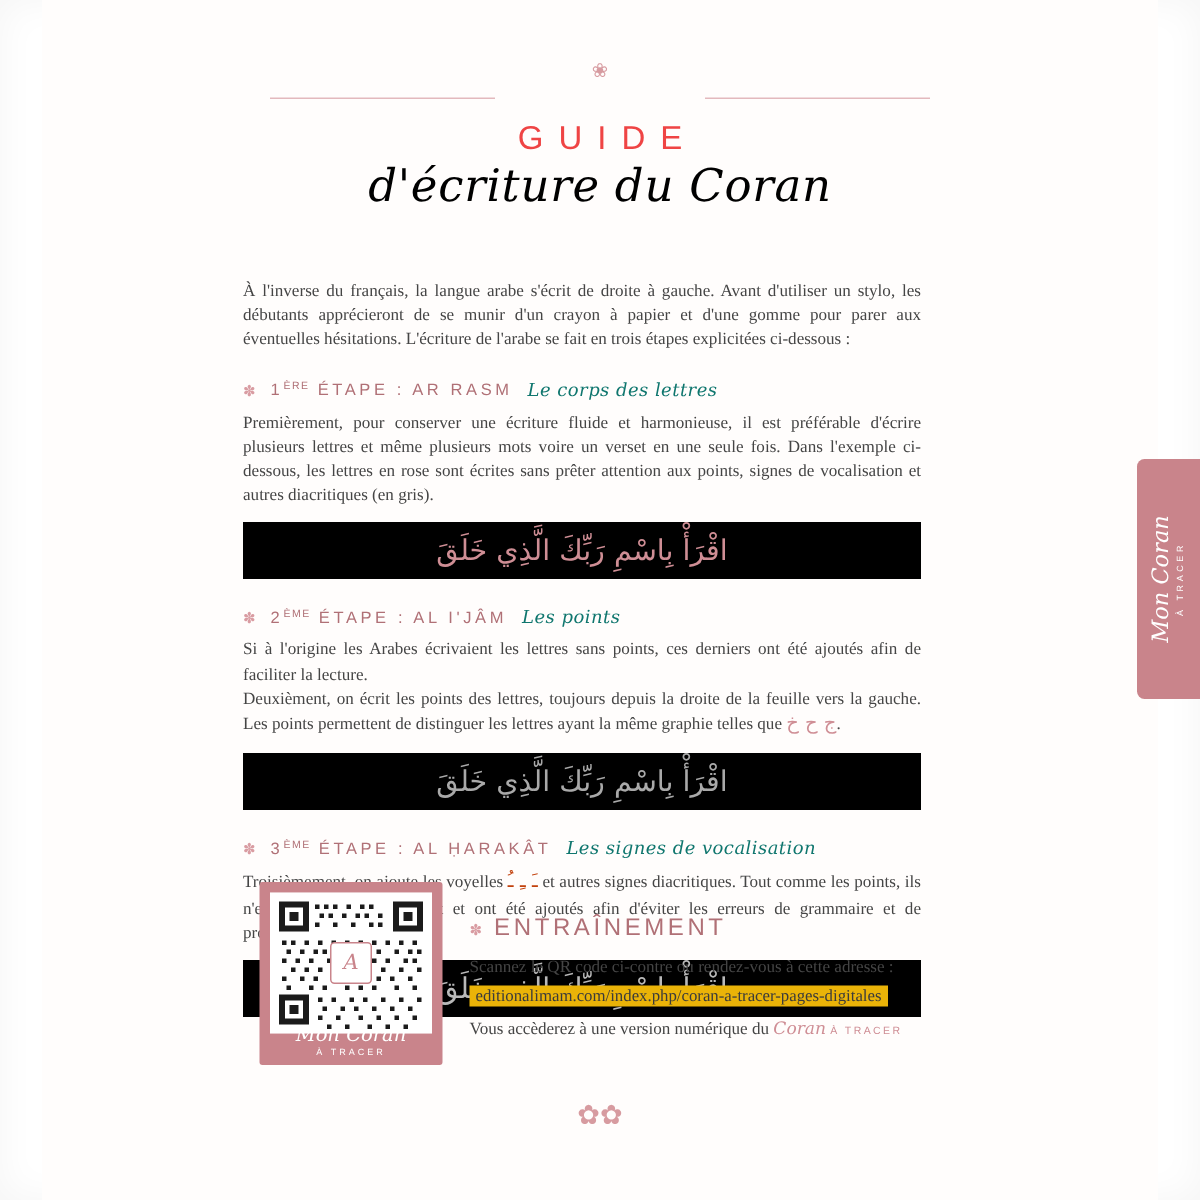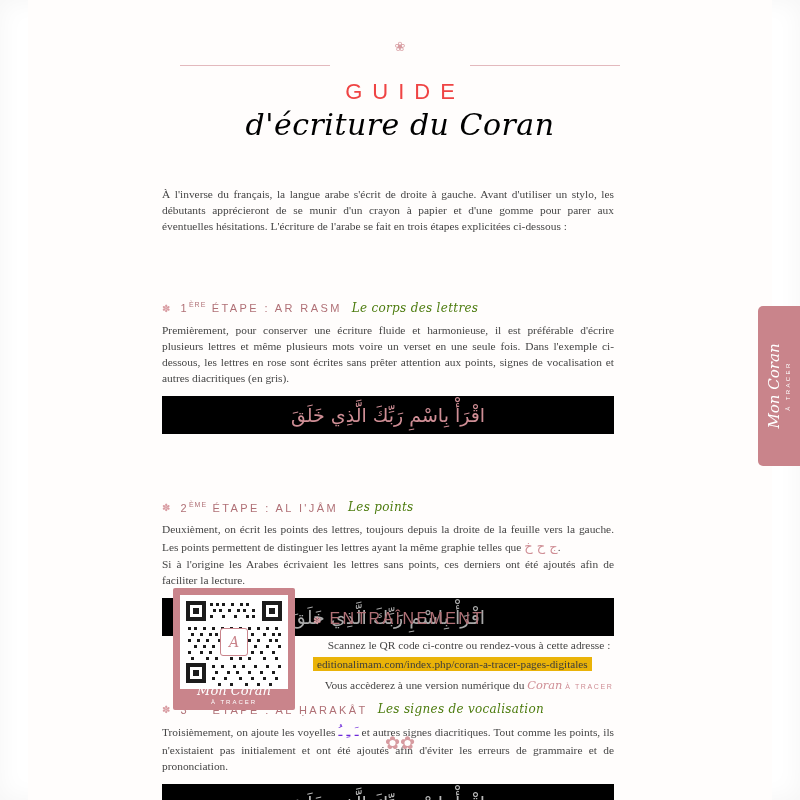--- a/index.html
+++ b/index.html
@@ -120,23 +120,22 @@
     text-transform: uppercase;
   }
   .step-label sup {
     font-size: 7px;
     letter-spacing: 1px;
   }
   .step-sub {
     font-family: "DejaVu Serif", serif;
     font-style: italic;
     font-size: 12px;
-    color: #4d7c0f;
+    color: #0f766e;
     letter-spacing: 0.3px;
-    margin-top: 48px;
   }
 
   .arabic-box {
     margin-top: 10px;
     margin-bottom: 2px;
     background: #000000;
     height: 38px;
     display: flex;
     align-items: center;
     justify-content: center;
@@ -152,21 +151,21 @@
   .arabic-box.grey .ar { color: #a9a9a9; }
   .arabic-box.mixed .ar { color: #b9b9b9; }
 
   .inline-ar {
     font-family: "DejaVu Sans", sans-serif;
     color: #cf8e95;
     font-size: 13px;
     direction: rtl;
     unicode-bidi: isolate;
   }
-  .inline-ar.grey { color: #6d28d9; }
+  .inline-ar.grey { color: #c2410c; }
 
   .gap-after { margin-top: 7px; }
 
   
   .bottom {
     position: absolute;
     left: 145px;
     top: 588px;
     width: 452px;
     display: flex;
@@ -243,21 +242,20 @@
     font-size: 16px;
     letter-spacing: 2.4px;
     color: #b07076;
     text-transform: uppercase;
   }
   .train p {
     margin: 0;
     font-size: 11.4px;
     line-height: 1.45;
     color: #454545;
-    text-align: center;
   }
   .url {
     display: inline-block;
     background: #eab308;
     padding: 1px 4px;
     font-size: 11.2px;
     color: #3b3b3b;
     margin: 3px 0 6px 0;
   }
   .brand-italic {
@@ -344,22 +342,22 @@
       <p class="body">Premièrement, pour conserver une écriture fluide et harmonieuse, il est préférable d'écrire plusieurs lettres et même plusieurs mots voire un verset en une seule fois. Dans l'exemple ci-dessous, les lettres en rose sont écrites sans prêter attention aux points, signes de vocalisation et autres diacritiques (en gris).</p>
       <div class="arabic-box">
         <span class="ar">اقْرَأْ بِاسْمِ رَبِّكَ الَّذِي خَلَقَ</span>
       </div>
 
       <div class="step">
         <span class="step-star">✽</span>
         <span class="step-label"><span>2</span><sup>ÈME</sup> <span>ÉTAPE : AL I'JÂM</span></span>
         <span class="step-sub">Les points</span>
       </div>
+      <p class="body gap-after">Si à l'origine les Arabes écrivaient les lettres sans points, ces derniers ont été ajoutés afin de faciliter la lecture.</p>
       <p class="body"><span>Deuxièment, on écrit les points des lettres, toujours depuis la droite de la feuille vers la gauche. Les points permettent de distinguer les lettres ayant la même graphie telles que</span> <span class="inline-ar">ج ح خ</span><span>.</span></p>
-      <p class="body gap-after">Si à l'origine les Arabes écrivaient les lettres sans points, ces derniers ont été ajoutés afin de faciliter la lecture.</p>
       <div class="arabic-box grey">
         <span class="ar">اقْرَأْ بِاسْمِ رَبِّكَ الَّذِي خَلَقَ</span>
       </div>
 
       <div class="step">
         <span class="step-star">✽</span>
         <span class="step-label"><span>3</span><sup>ÈME</sup> <span>ÉTAPE : AL ḤARAKÂT</span></span>
         <span class="step-sub">Les signes de vocalisation</span>
       </div>
       <p class="body"><span>Troisièmement, on ajoute les voyelles</span> <span class="inline-ar grey">ـَ ـِ ـُ</span> <span>et autres signes diacritiques. Tout comme les points, ils n'existaient pas initialement et ont été ajoutés afin d'éviter les erreurs de grammaire et de prononciation.</span></p>

